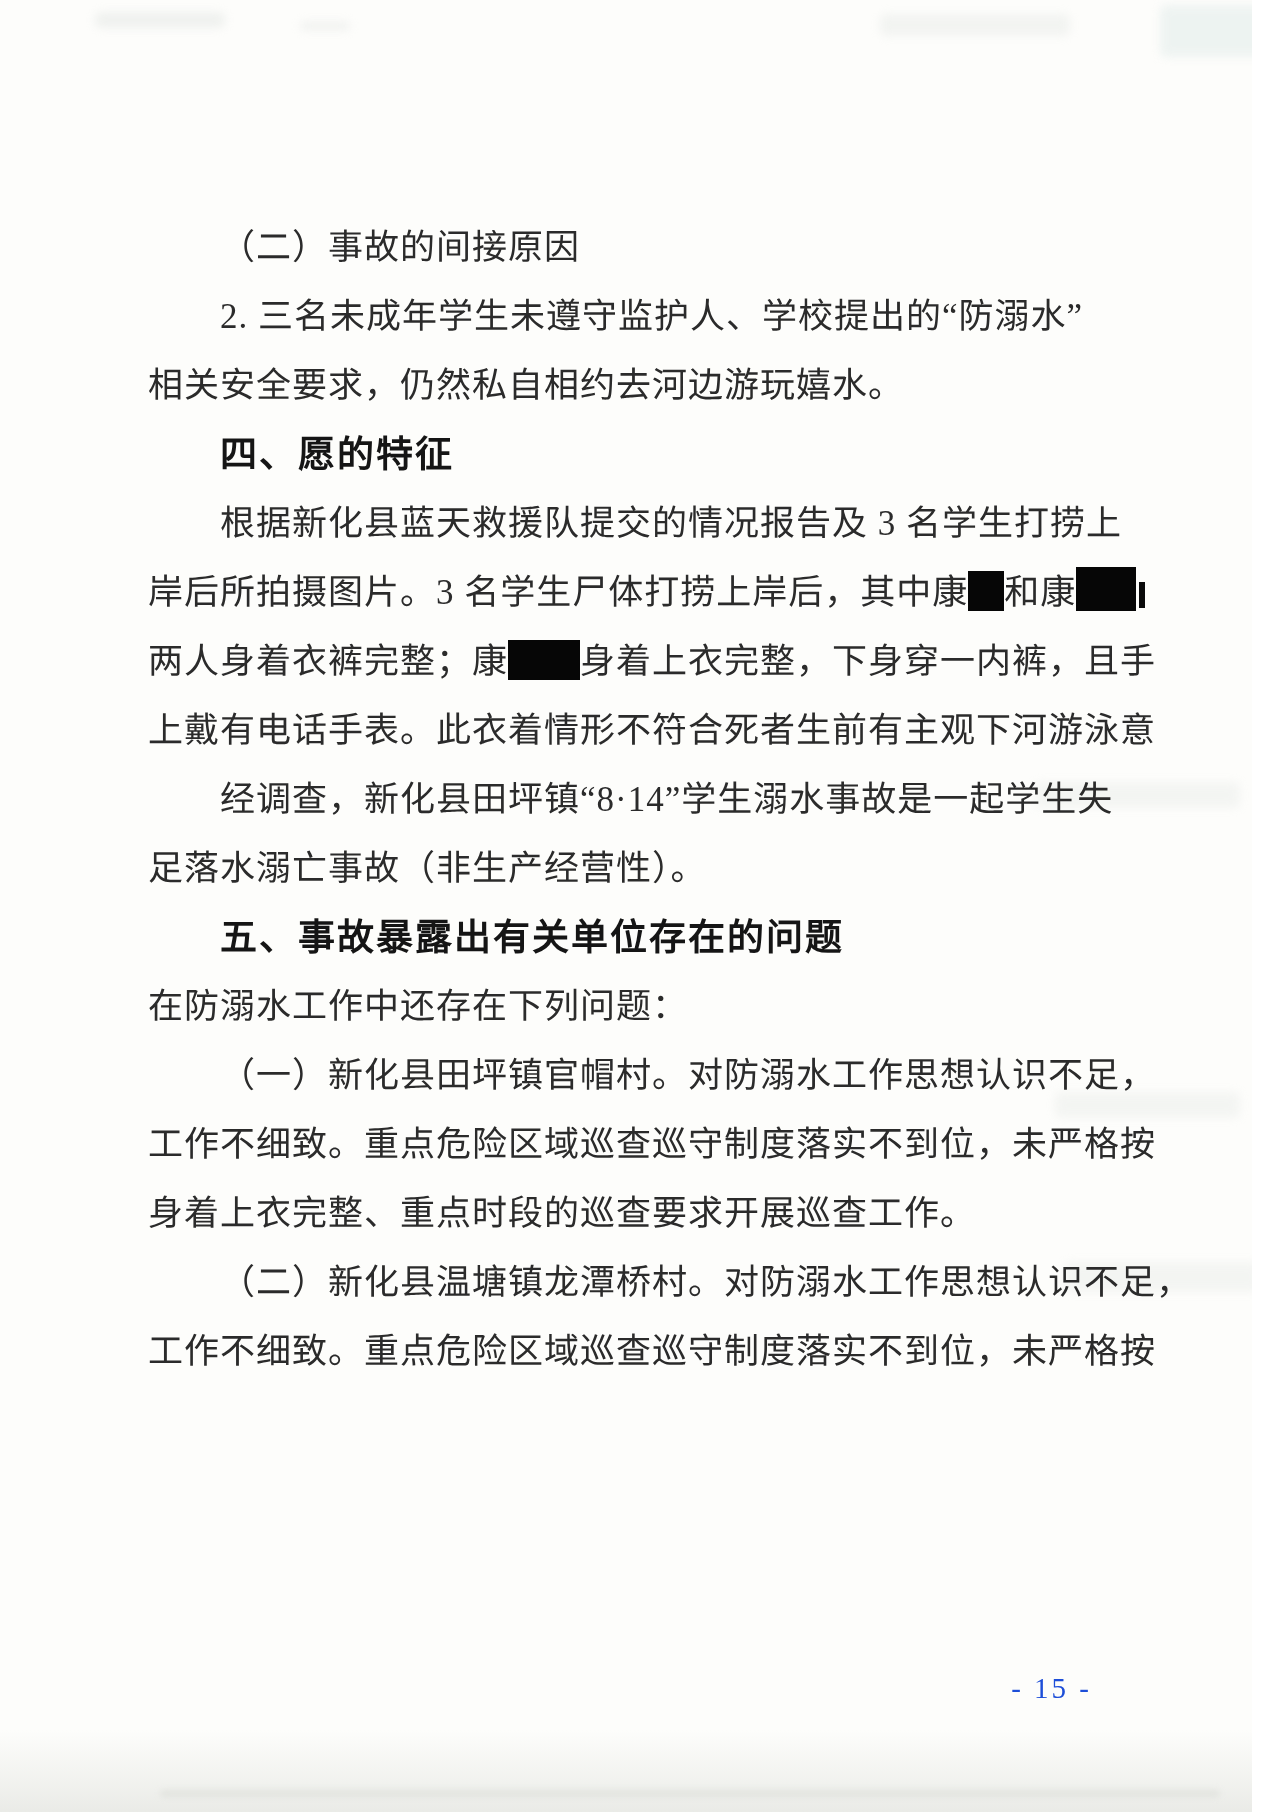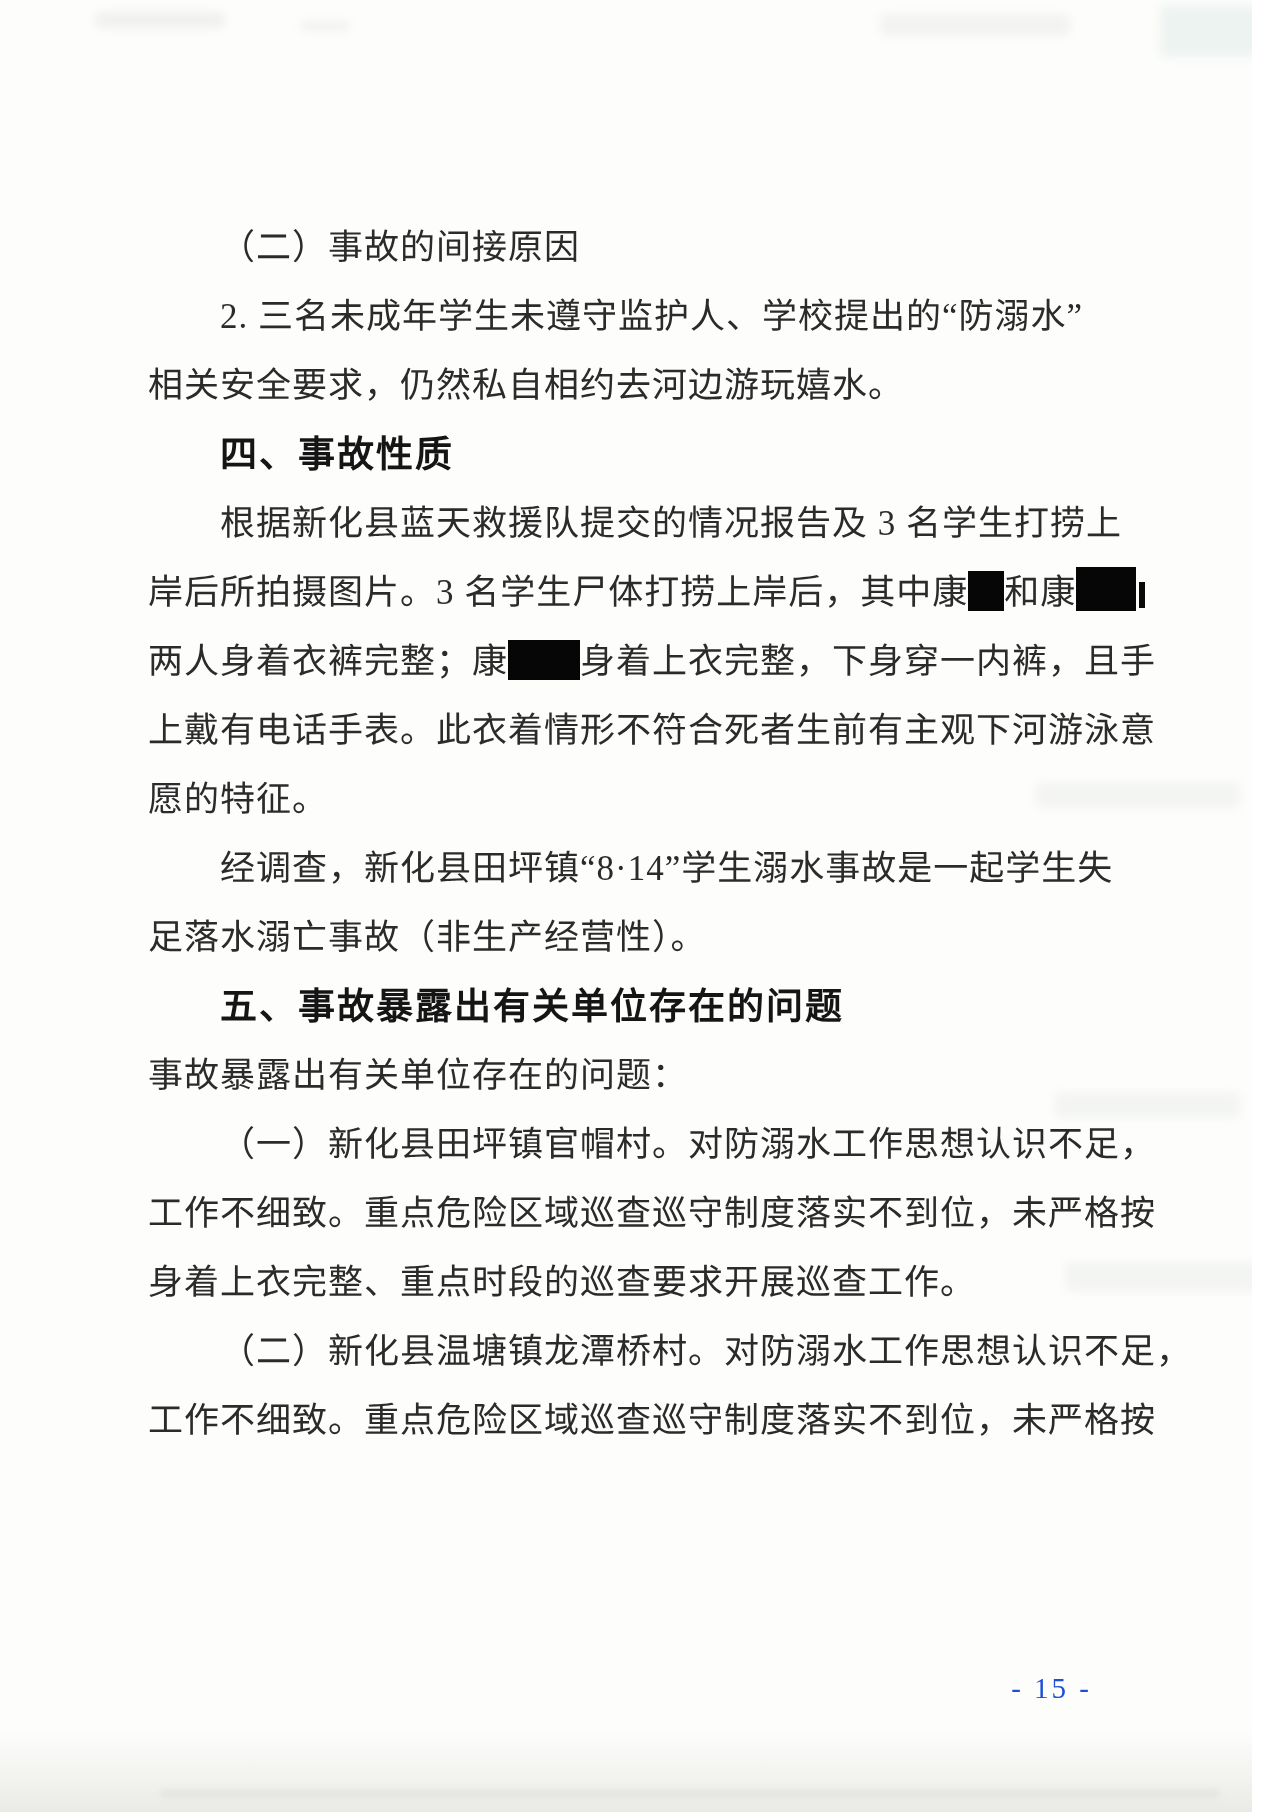--- a/index.html
+++ b/index.html
@@ -102,30 +102,29 @@
   <div class="artifact a5"></div>
   <div class="artifact a6"></div>
   <div class="artifact a7"></div>
   <div class="artifact a8"></div>
   <div class="artifact a9"></div>
 
   <div class="text-block" id="text-block">
       <div class="text-line indent"><span>（二）事故的间接原因</span></div>
       <div class="text-line indent"><span>2. 三名未成年学生未遵守监护人、学校提出的“防溺水”</span></div>
       <div class="text-line"><span>相关安全要求，仍然私自相约去河边游玩嬉水。</span></div>
-      <div class="text-line indent heading"><span>四、事故性质</span></div>
+      <div class="text-line indent heading"><span>四、愿的特征</span></div>
       <div class="text-line indent"><span>根据新化县蓝天救援队提交的情况报告及 3 名学生打捞上</span></div>
       <div class="text-line"><span>岸后所拍摄图片。3 名学生尸体打捞上岸后，其中康</span><span class="redact" style="width: 36px; height: 40px;"></span><span>和康</span><span class="redact" style="width: 60px; height: 44px;"></span><span class="redact-partial"></span></div>
       <div class="text-line"><span>两人身着衣裤完整；康</span><span class="redact" style="width: 72px; height: 40px;"></span><span>身着上衣完整，下身穿一内裤，且手</span></div>
       <div class="text-line"><span>上戴有电话手表。此衣着情形不符合死者生前有主观下河游泳意</span></div>
-      <div class="text-line"><span>愿的特征。</span></div>
       <div class="text-line indent"><span>经调查，新化县田坪镇“8·14”学生溺水事故是一起学生失</span></div>
       <div class="text-line"><span>足落水溺亡事故（非生产经营性）。</span></div>
       <div class="text-line indent heading"><span>五、事故暴露出有关单位存在的问题</span></div>
-      <div class="text-line"><span>事故暴露出有关单位存在的问题：</span></div>
+      <div class="text-line"><span>在防溺水工作中还存在下列问题：</span></div>
       <div class="text-line indent"><span>（一）新化县田坪镇官帽村。对防溺水工作思想认识不足，</span></div>
       <div class="text-line"><span>工作不细致。重点危险区域巡查巡守制度落实不到位，未严格按</span></div>
       <div class="text-line"><span>身着上衣完整、重点时段的巡查要求开展巡查工作。</span></div>
       <div class="text-line indent"><span>（二）新化县温塘镇龙潭桥村。对防溺水工作思想认识不足，</span></div>
       <div class="text-line"><span>工作不细致。重点危险区域巡查巡守制度落实不到位，未严格按</span></div>
     </div>
 
   <div class="page-number">- 15 -</div>
 </div>
 

